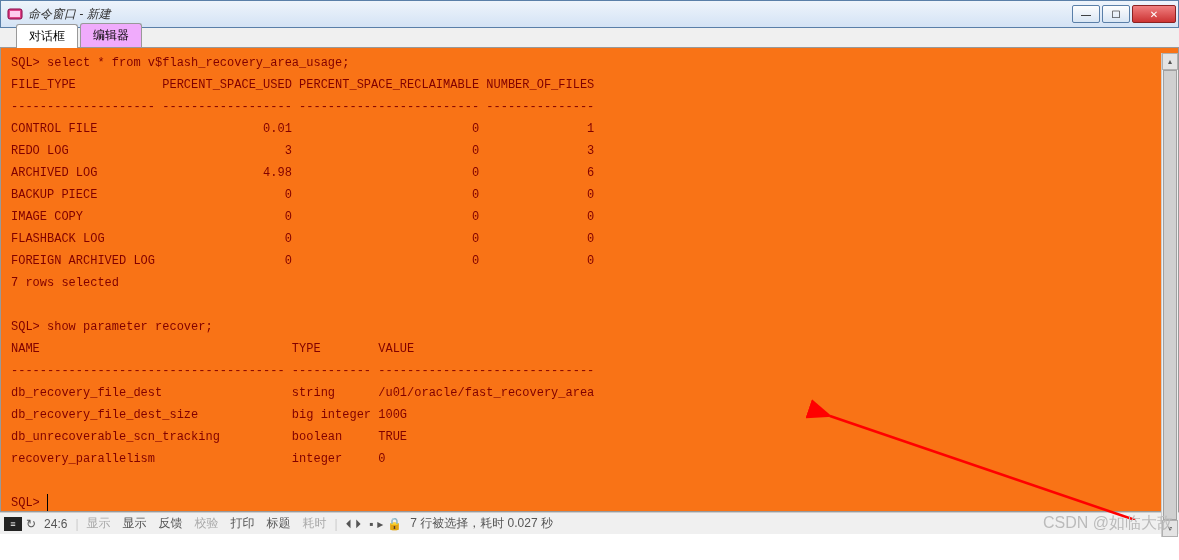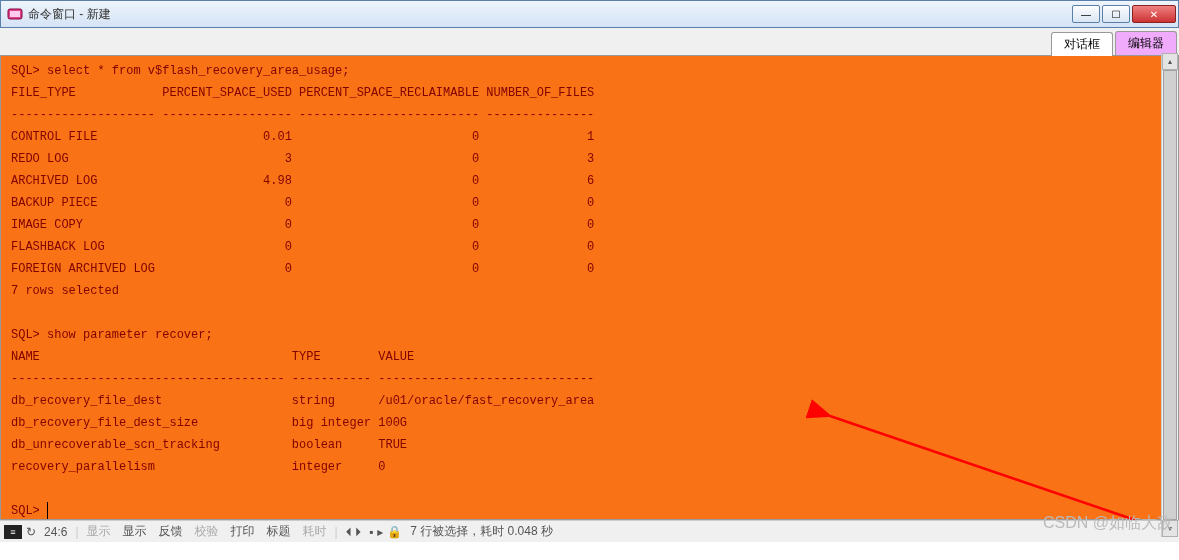--- a/index.html
+++ b/index.html
@@ -1,23 +1,23 @@
 <!DOCTYPE html>
 <html><head>
 <meta charset="utf-8">
 <style>
 * { margin:0; padding:0; box-sizing:border-box; }
 body { font-family:"Microsoft YaHei",Tahoma,sans-serif; font-size:12px; background:#fff; width:1179px; height:560px; overflow:hidden; position:relative; }
 .titlebar { height:28px; background:linear-gradient(#eef4fb,#d4e3f5); border:1px solid #5a7fa8; display:flex; align-items:center; padding:0 2px 0 6px; }
 .titlebar .icon { width:16px; height:16px; margin-right:5px; }
-.titlebar .title { flex:1; color:#333; font-size:12px; }
+.titlebar .title { flex:1; color:#333; font-size:12px;font-style:italic; }
 .winbtns { display:flex; gap:2px; }
 .winbtn { width:28px; height:18px; border:1px solid #5a7fa8; border-radius:2px; background:linear-gradient(#fdfdfd,#d9e6f4); display:flex; align-items:center; justify-content:center; font-size:10px; cursor:pointer; }
 .winbtn.close { background:linear-gradient(#f08080,#c33); color:#fff; border-color:#8a2222; width:44px; }
-.tabbar { height:28px; display:flex; align-items:flex-end; background:#f0f0f0; border-bottom:1px solid #999; padding-left:16px;justify-content:flex-end; }
+.tabbar { height:20px; display:flex; align-items:flex-end; background:#f0f0f0; border-bottom:1px solid #999; padding-left:16px; }
 .tab { padding:3px 12px; border:1px solid #999; border-bottom:none; background:#f0abfc; font-size:12px; margin-right:2px; border-radius:3px 3px 0 0; cursor:pointer; }
 .tab.active { background:#fff; position:relative; top:1px; }
 .console { font-family:"Courier New",monospace; font-size:12px; line-height:22px; background:#f97316; color:#800000; padding:4px 10px; height:464px; overflow:auto; white-space:pre; border:1px solid #999; border-top:none; position:relative; }
 .cursor { display:inline-block; width:1px; height:17px; background:#000; vertical-align:middle; }
 .statusbar { height:22px; background:#f0f0f0; border-top:1px solid #ccc; display:flex; align-items:center; font-size:12px; color:#555; padding:0 4px; gap:4px; }
 .statusbar .sep { color:#ccc; }
 .statusbar .item { padding:0 4px; cursor:pointer; }
 .statusbar .darkseg { background:#222; color:#fff; width:18px; height:14px; display:inline-flex; align-items:center; justify-content:center; font-size:9px; }
 .statusbar .dim { color:#aaa; }
 .scrollbar { position:absolute; right:1px; top:53px; bottom:23px; width:17px; background:#f0f0f0; border-left:1px solid #ccc; }
@@ -96,16 +96,16 @@
   <span class="item">反馈</span>
   <span class="item dim">校验</span>
   <span class="item">打印</span>
   <span class="item">标题</span>
   <span class="item dim">耗时</span>
   <span class="sep">|</span>
   <span class="item">⏴ ⏵</span>
   <span>▪</span>
   <span>▸</span>
   <span>🔒</span>
-  <span class="item">7 行被选择，耗时 0.048 秒</span>
+  <span class="item">7 行被选择，耗时 0.027 秒</span>
 </div>
 
 <div class="watermark">CSDN @如临大敌</div>
 
 </body></html>

